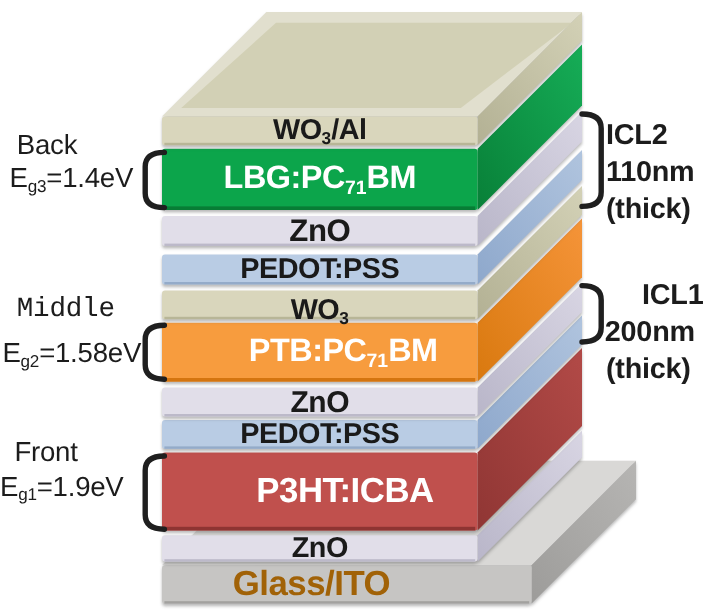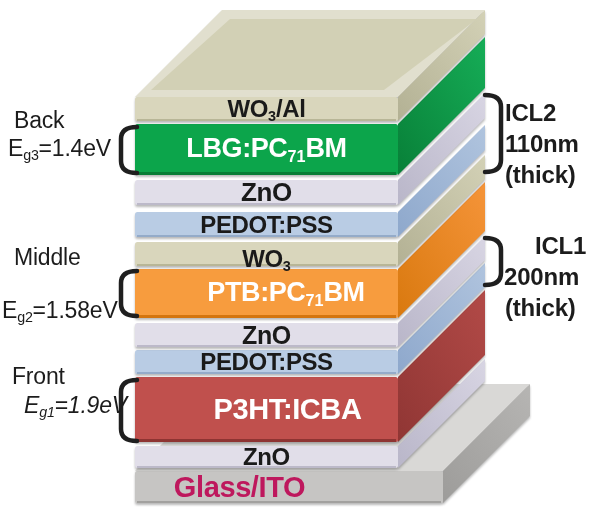--- a/index.html
+++ b/index.html
@@ -153,29 +153,29 @@
       </div>
       <div class="layer-label" style="left: 135px; top: 350px; width: 263px; height: 24px; font-size: 24px; color: rgb(26, 26, 26);">
         <span><span>PEDOT:PSS</span></span>
       </div>
       <div class="layer-label" style="left: 135px; top: 377px; width: 305px; height: 65px; font-size: 29px; color: rgb(255, 255, 255);">
         <span><span>P3HT:ICBA</span></span>
       </div>
       <div class="layer-label" style="left: 135px; top: 446px; width: 263px; height: 22px; font-size: 24px; color: rgb(26, 26, 26);">
         <span><span>ZnO</span></span>
       </div>
-      <div class="layer-label" style="left: 108px; top: 471px; width: 263px; height: 32px; font-size: 29px; color: #be185d;">
+      <div class="layer-label" style="left: 128px; top: 471px; width: 263px; height: 32px; font-size: 29px; color: #a16207;">
         <span><span>Glass/ITO</span></span>
       </div>
       <div class="ann" style="left: 14px; top: 108px;">Back</div>
       <div class="ann" style="left: 8px; top: 136px;"><span><span>E</span><span class="sub">g3</span><span>=1.4eV</span></span></div>
-      <div class="ann" style="left: 14px; top: 245px;">Middle</div>
-      <div class="ann" style="left: 2px; top: 282px; margin-top: 16px;"><span><span>E</span><span class="sub">g2</span><span>=1.58eV</span></span></div>
+      <div class="ann" style="left: 14px; top: 245px; font-family: Liberation Mono, monospace;">Middle</div>
+      <div class="ann" style="left: 2px; top: 282px;"><span><span>E</span><span class="sub">g2</span><span>=1.58eV</span></span></div>
       <div class="ann" style="left: 12px; top: 364px;">Front</div>
-      <div class="ann" style="left: 24px; top: 393px; font-style: italic;"><span><span>E</span><span class="sub">g1</span><span>=1.9eV</span></span></div>
+      <div class="ann" style="left: 0; top: 393px;"><span><span>E</span><span class="sub">g1</span><span>=1.9eV</span></span></div>
       <div class="ann ann-right" style="left: 505px; top: 100px;">ICL2</div>
       <div class="ann ann-right" style="left: 505px; top: 131px;">110nm</div>
       <div class="ann ann-right" style="left: 505px; top: 162px;">(thick)</div>
       <div class="ann ann-right" style="left: 535px; top: 233px;">ICL1</div>
       <div class="ann ann-right" style="left: 504px; top: 264px;">200nm</div>
       <div class="ann ann-right" style="left: 505px; top: 295px; text-align: right;">(thick)</div>
     </div>
 </div>
 
 </body></html>

